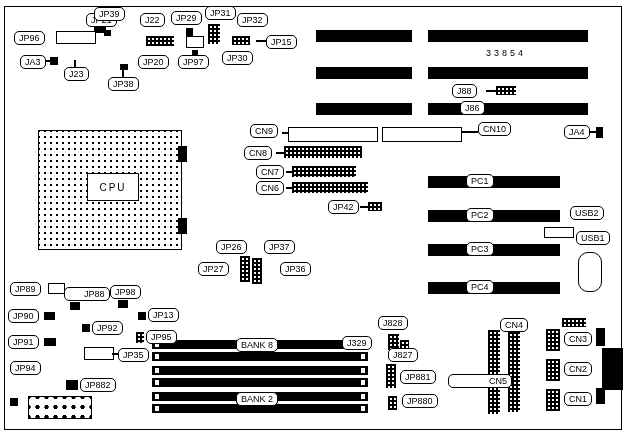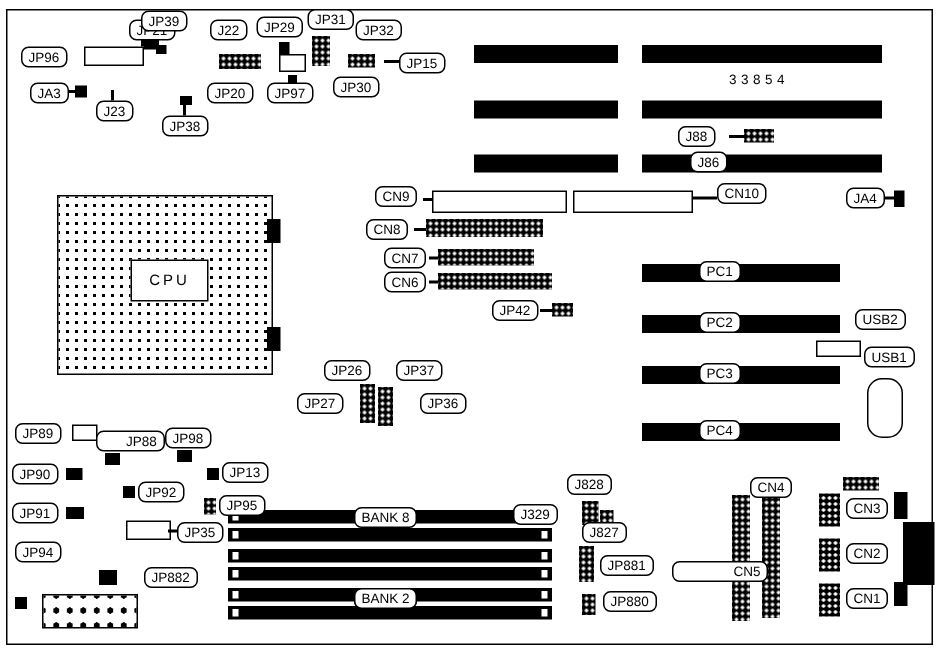--- a/index.html
+++ b/index.html
@@ -179,21 +179,21 @@
     <div class="lbl" style="left: 10px; top: 282px;">JP89</div>
     <div class="lbl" style="left: 64px; top: 287px; padding-left: 19px;">JP88</div>
     <div class="lbl" style="left: 110px; top: 285px;">JP98</div>
     <div class="lbl" style="left: 8px; top: 309px;">JP90</div>
     <div class="lbl" style="left: 92px; top: 321px;">JP92</div>
     <div class="lbl" style="left: 148px; top: 308px;">JP13</div>
     <div class="lbl" style="left: 8px; top: 335px;">JP91</div>
     <div class="lbl" style="left: 146px; top: 330px;">JP95</div>
     <div class="lbl" style="left: 118px; top: 348px;">JP35</div>
     <div class="lbl" style="left: 10px; top: 361px;">JP94</div>
-    <div class="lbl" style="left: 96px; top: 378px;">JP882</div>
+    <div class="lbl" style="left: 80px; top: 378px;">JP882</div>
     <div class="lbl" style="left: 236px; top: 338px;">BANK 8</div>
     <div class="lbl" style="left: 236px; top: 364px; margin-top: 28px;">BANK 1</div>
     <div class="lbl" style="left: 236px; top: 392px;">BANK 2</div>
     <div class="lbl" style="left: 342px; top: 336px;">J329</div>
     <div class="lbl" style="left: 378px; top: 316px;">J828</div>
     <div class="lbl" style="left: 388px; top: 336px; margin-top: 12px;">J827</div>
     <div class="lbl" style="left: 400px; top: 370px;">JP881</div>
     <div class="lbl" style="left: 402px; top: 394px;">JP880</div>
     <div class="lbl" style="left: 500px; top: 318px;">CN4</div>
     <div class="lbl" style="left: 448px; top: 374px; padding-left: 40px;">CN5</div>

